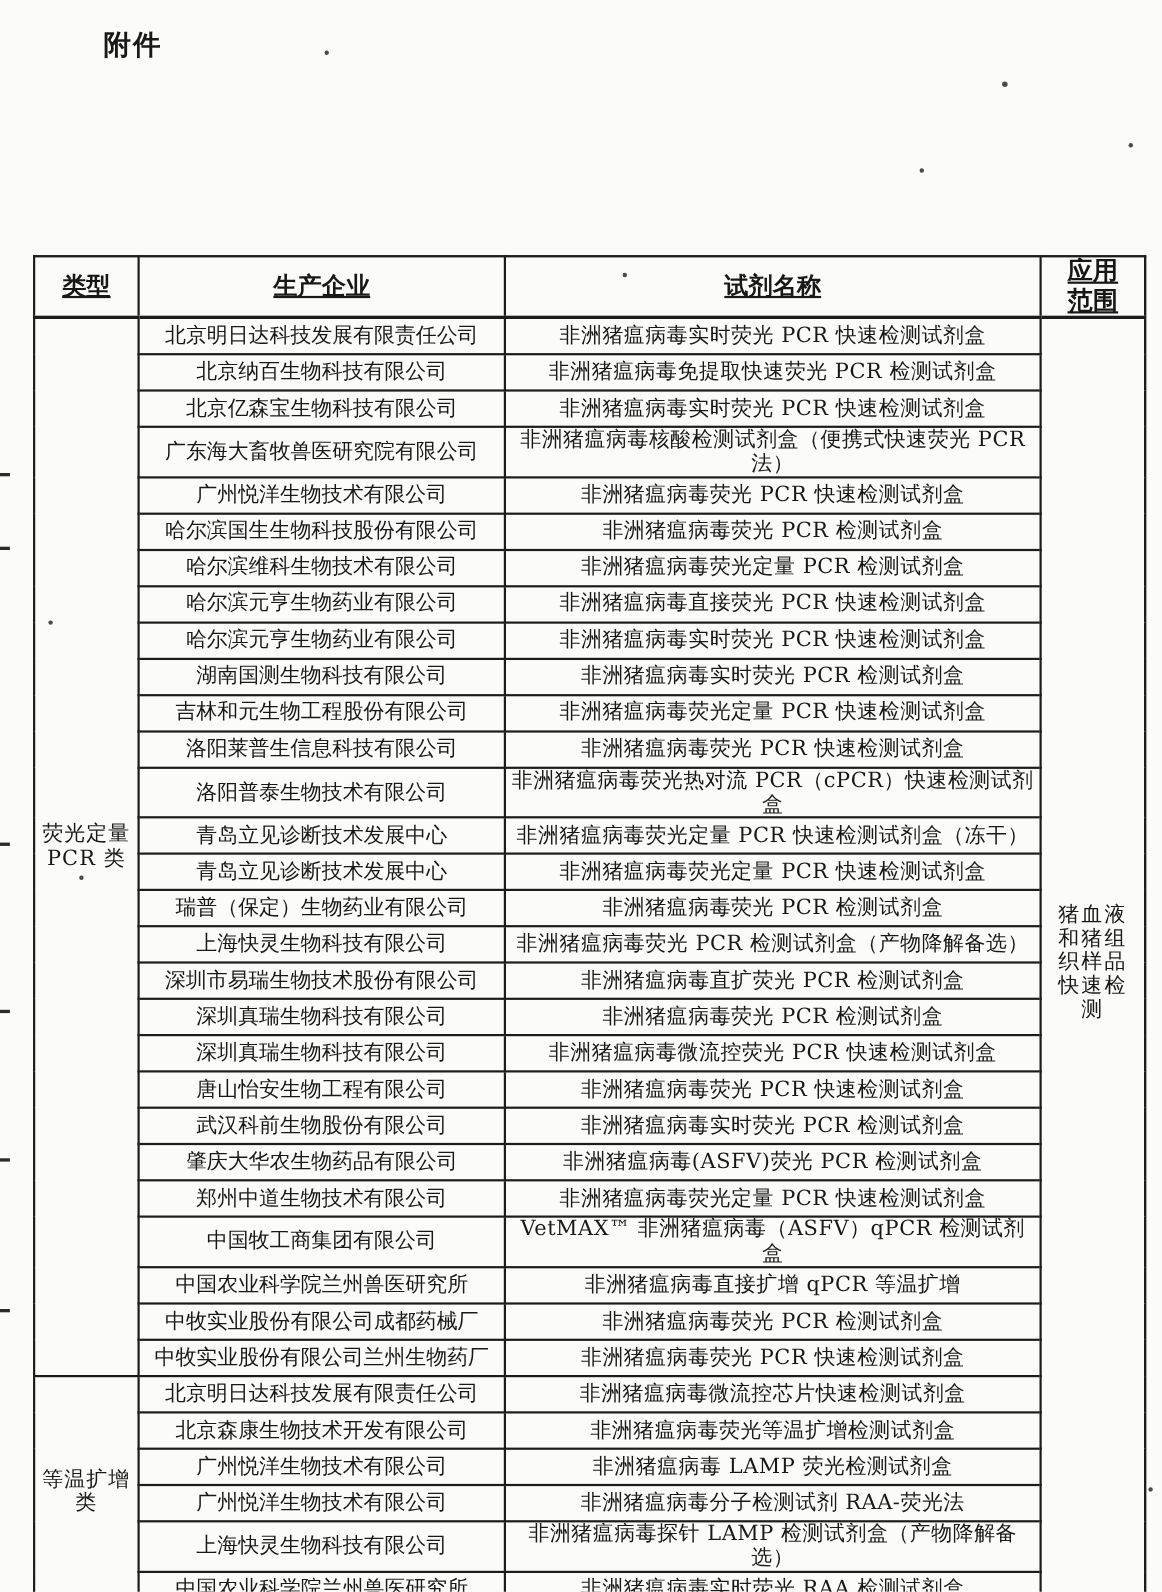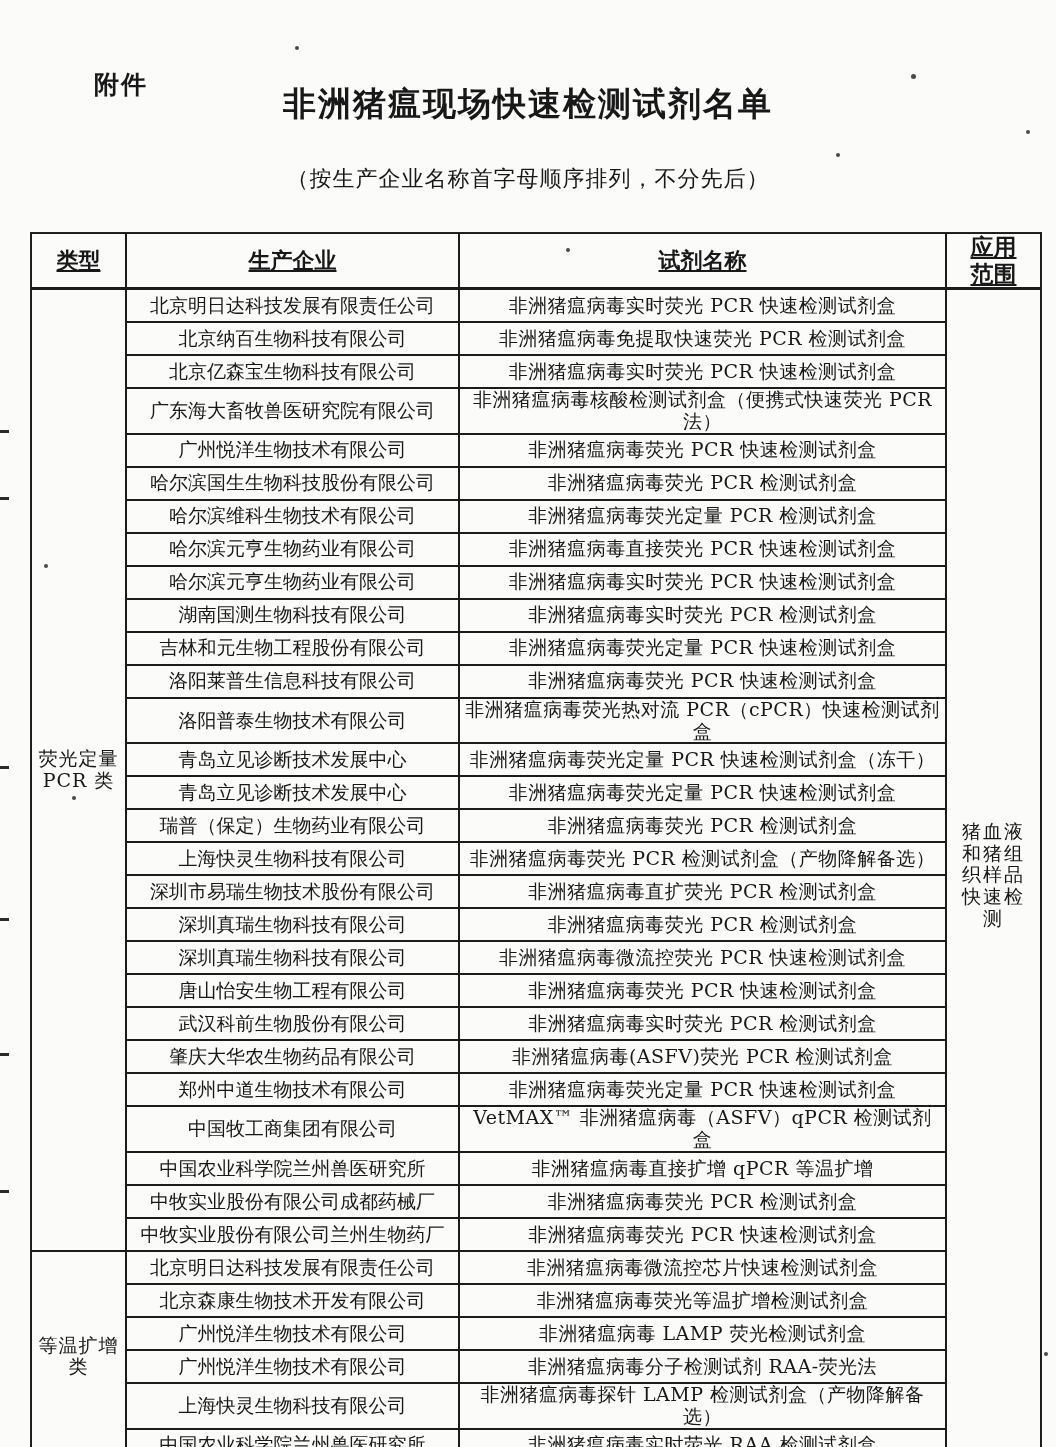--- a/index.html
+++ b/index.html
@@ -20,21 +20,20 @@
     position: absolute;
     inset: 0;
   }
   .attachment-label {
     position: absolute;
     left: 94px;
     top: 24px;
     font-size: 25px;
     font-weight: 600;
     letter-spacing: 2px;
-    margin-top: 44px;
   }
   .doc-title {
     position: absolute;
     left: 23px;
     top: 82px;
     width: 1010px;
     text-align: center;
     font-size: 33px;
     font-weight: 800;
     letter-spacing: 2px;
@@ -115,23 +114,21 @@
     background: #2a2a2a;
   }
 </style>
 </head>
 <body>
 
 <div class="page">
 
   <div class="attachment-label">附件</div>
 
-  <div class="doc-title">非洲猪瘟现场快速检测试剂名单</div>
-
-  <div class="doc-subtitle">（按生产企业名称首字母顺序排列，不分先后）</div>
+
 
   <table class="reagent-table">
     <colgroup>
       <col style="width:95px">
       <col style="width:333px">
       <col style="width:487px">
       <col style="width:95px">
     </colgroup>
     <thead>
       <tr>

